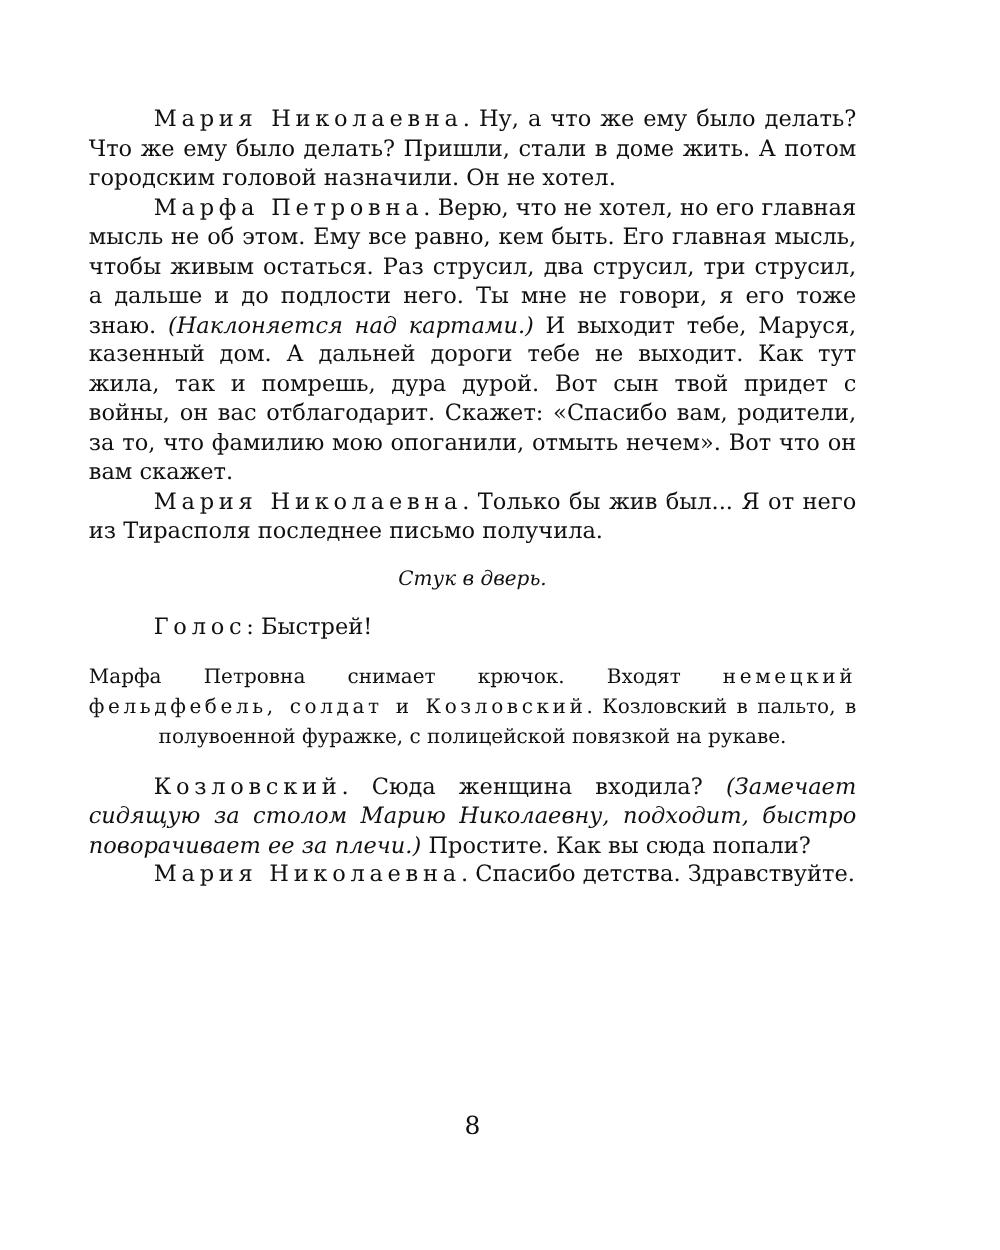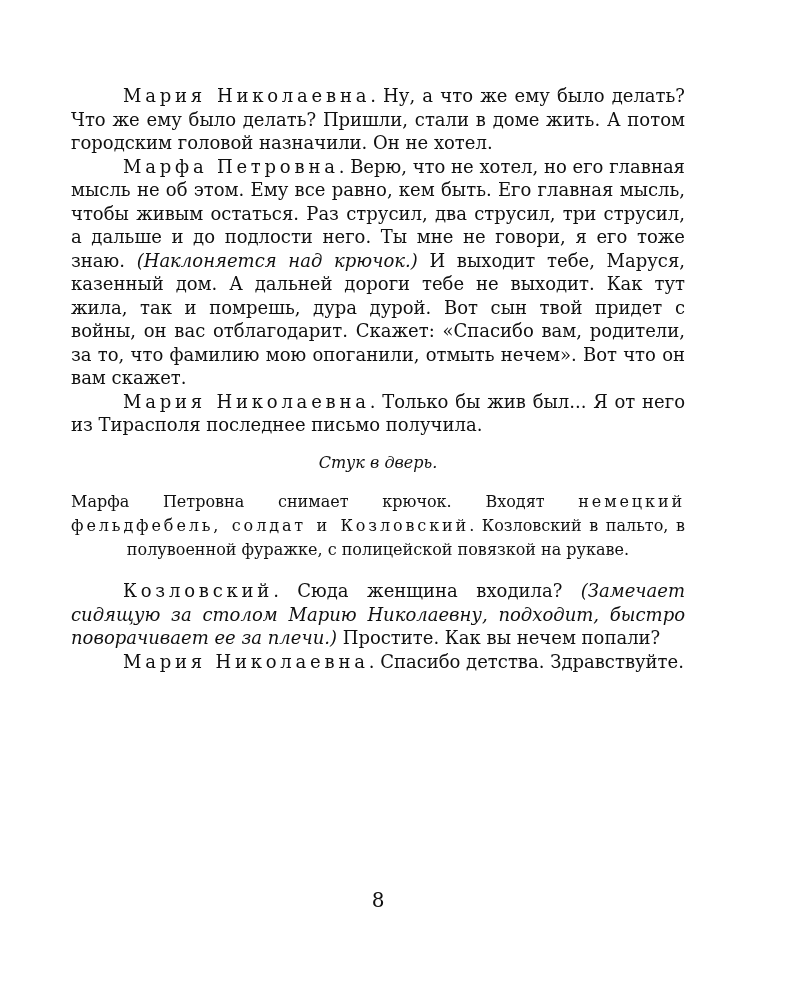--- a/index.html
+++ b/index.html
@@ -50,34 +50,35 @@
 </style>
 </head>
 <body>
 
 <div class="book-page">
   <div class="text-block">
 
     <p class="dlg"><span class="spk">Мария Николаевна</span><span>. Ну, а что же ему было делать? Что же ему было делать? Пришли, стали в доме жить. А потом городским головой назначили. Он не хотел.</span></p>
 
     <p class="dlg"><span class="spk">Марфа Петровна</span><span>. Верю, что не хотел, но его главная мысль не об этом. Ему все равно, кем быть. Его главная мысль, чтобы живым остаться. Раз струсил, два струсил, три струсил, а дальше и до подлости него. Ты мне не говори, я его тоже знаю.</span>
-      <span class="it">(Наклоняется над крючок.)</span>
+      <span class="it">(Наклоняется над картами.)</span>
       <span>И выходит тебе, Маруся, казенный дом. А дальней дороги тебе не выходит. Как тут жила, так и помрешь, дура дурой. Вот сын твой придет с войны, он вас отблагодарит. Скажет: «Спасибо вам, родители, за то, что фамилию мою опоганили, отмыть нечем». Вот что он вам скажет.</span></p>
 
     <p class="dlg"><span class="spk">Мария Николаевна</span><span>. Только бы жив был... Я от него из Тирасполя последнее письмо получила.</span></p>
 
     <p class="stage-center">Стук в дверь.</p>
 
 
+    <p class="dlg"><span class="spk">Голос</span><span>: Быстрей!</span></p>
 
     <p class="stage-block"><span>Марфа Петровна снимает крючок. Входят</span>
       <span class="spk">немецкий фельдфебель, солдат и Козловский</span><span>. Козловский в пальто, в полувоенной фуражке, с полицейской повязкой на рукаве.</span></p>
 
     <p class="dlg"><span class="spk">Козловский</span><span>. Сюда женщина входила?</span>
       <span class="it">(Замечает сидящую за столом Марию Николаевну, подходит, быстро поворачивает ее за плечи.)</span>
-      <span>Простите. Как вы нечем попали?</span></p>
+      <span>Простите. Как вы сюда попали?</span></p>
 
     <p class="dlg"><span class="spk">Мария Николаевна</span><span>. Спасибо детства. Здравствуйте.</span></p>
 
   </div>
 
   <div class="page-number">8</div>
 </div>
 
 </body></html>

